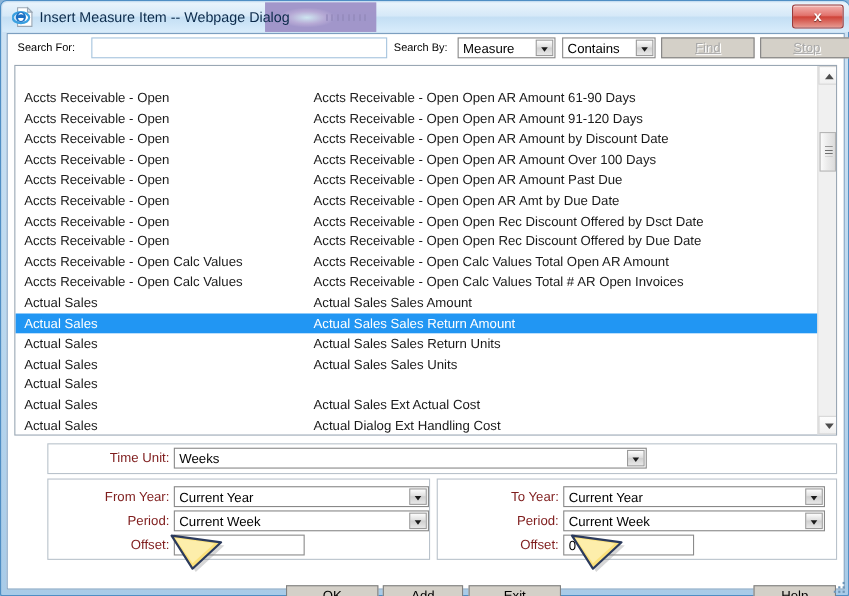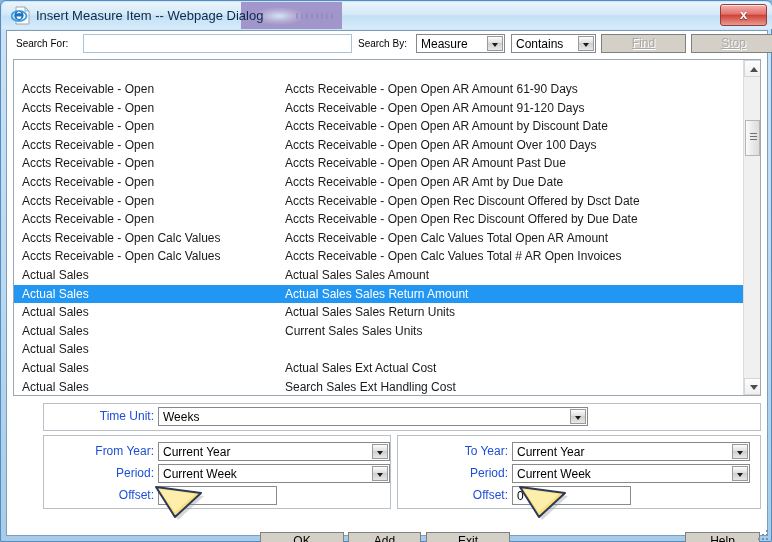--- a/index.html
+++ b/index.html
@@ -142,21 +142,21 @@
     background:repeating-linear-gradient(to bottom,#6f6f6f 0,#6f6f6f 1px,transparent 1px,transparent 3px);
   }
   
   .panel{
     position:absolute;box-sizing:border-box;
     border:1px solid #b9c2cb;background:#fff;
   }
   .p-timeunit{left:36px;top:372px;width:718px;height:28px;}
   .p-from{left:36px;top:404px;width:348px;height:74px;}
   .p-to{left:390px;top:404px;width:364px;height:74px;}
-  .fld-lbl{position:absolute;font-size:12px;color:#1d4ed8;text-align:right;white-space:nowrap;}
+  .fld-lbl{position:absolute;font-size:12px;color:#7f1d1d;text-align:right;white-space:nowrap;}
   .txt{
     position:absolute;box-sizing:border-box;height:19px;
     border:1px solid #8b8b8b;background:#fff;font-size:12px;color:#000;
     font-family:"Liberation Sans",sans-serif;padding:0 4px;outline:none;
   }
   
   .cursor{position:absolute;width:60px;height:44px;pointer-events:none;}
   
   .btn-ok{left:253px;top:501px;width:84px;height:19px;line-height:17px;}
   .btn-add{left:341px;top:501px;width:73px;height:19px;line-height:17px;}
@@ -260,32 +260,32 @@
           <div class="row sel">
             <span class="c1">Actual Sales</span>
             <span class="c2">Actual Sales Sales Return Amount</span>
           </div>
           <div class="row">
             <span class="c1">Actual Sales</span>
             <span class="c2">Actual Sales Sales Return Units</span>
           </div>
           <div class="row">
             <span class="c1">Actual Sales</span>
-            <span class="c2">Current Sales Sales Units</span>
+            <span class="c2">Actual Sales Sales Units</span>
           </div>
           <div class="row">
             <span class="c1">Actual Sales</span>
           </div>
           <div class="row">
             <span class="c1">Actual Sales</span>
             <span class="c2">Actual Sales Ext Actual Cost</span>
           </div>
           <div class="row">
             <span class="c1">Actual Sales</span>
-            <span class="c2">Search Sales Ext Handling Cost</span>
+            <span class="c2">Actual Dialog Ext Handling Cost</span>
           </div>
           <div class="row">
             <span class="c1">Actual Sales</span>
             <span class="c2">Actual Sales Ext List Price</span>
           </div>
         </div>
       <div class="vscroll">
         <div class="sb-arrow sb-up"></div>
         <div class="sb-thumb"></div>
         <div class="sb-arrow sb-down"></div>

